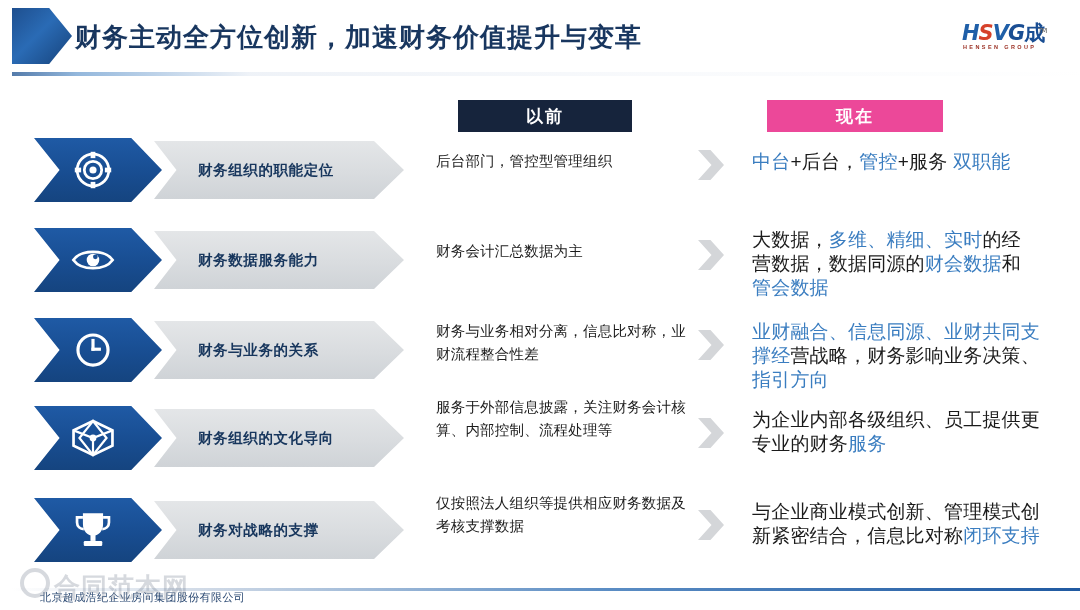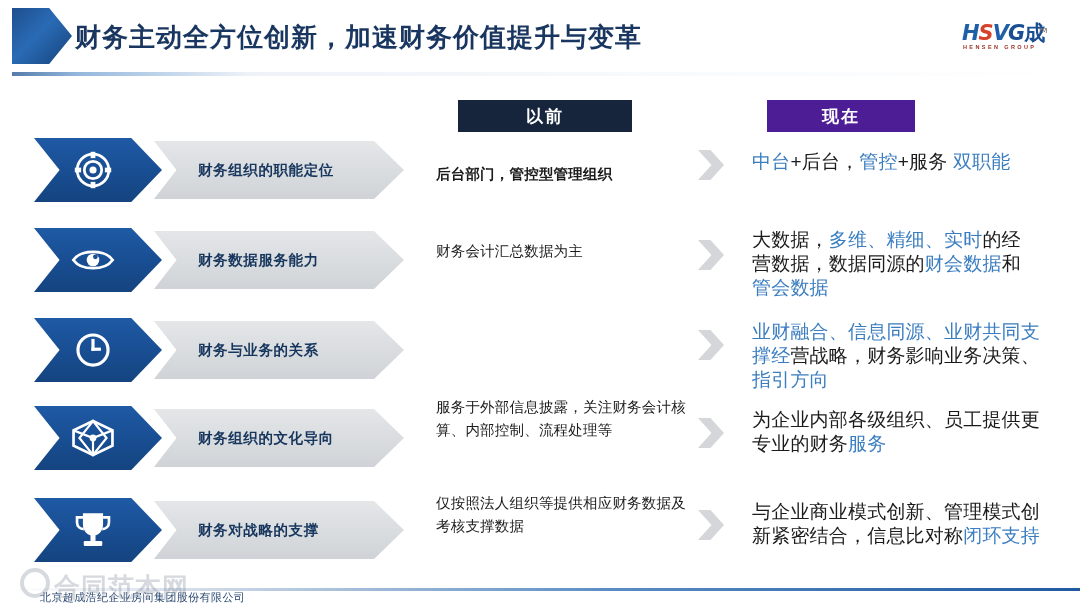--- a/index.html
+++ b/index.html
@@ -53,21 +53,21 @@
     font-weight:700;
   }
 
   
   .col-head{
     position:absolute; height:32px;
     display:flex; align-items:center; justify-content:center;
     color:#ffffff; font-size:17px; font-weight:700; letter-spacing:2px;
   }
   .col-head.before{ left:446px; top:100px; width:174px; background:#16243c; }
-  .col-head.now{ left:755px; top:100px; width:148px; background:#4c1d95;justify-content:center; }
+  .col-head.now{ left:755px; top:100px; width:176px; background:#ec4899;justify-content:center; }
 
   
   .row{ position:absolute; left:0; width:1080px; height:76px; }
   .row.r1{ top:132px; }
   .row.r2{ top:222px; }
   .row.r3{ top:312px; }
   .row.r4{ top:400px; }
   .row.r5{ top:492px; }
 
   
@@ -102,21 +102,21 @@
     clip-path:polygon(0% 0%, 48% 0%, 100% 50%, 48% 100%, 0% 100%, 52% 50%);
   }
   
   .right-text{
     position:absolute; left:740px; width:288px;
     font-size:19px; color:#1b1b1b; line-height:24px; letter-spacing:.2px;
   }
   .hl{ color:#3a7dc0; }
 
   
-  .r1 .mid-text{ top:31px;font-weight:bold; } .r1 .right-text{ top:18px; } .r1 .mid-arrow{ top:18px; }
+  .r1 .mid-text{ top:18px; } .r1 .right-text{ top:18px; } .r1 .mid-arrow{ top:18px; }
   .r2 .mid-text{ top:18px; } .r2 .right-text{ top:6px;  } .r2 .mid-arrow{ top:18px; }
   .r3 .mid-text{ top:8px;  } .r3 .right-text{ top:8px;  } .r3 .mid-arrow{ top:18px; }
   .r4 .mid-text{ top:-4px; } .r4 .right-text{ top:8px;  } .r4 .mid-arrow{ top:18px; }
   .r5 .mid-text{ top:0;  } .r5 .right-text{ top:8px;  } .r5 .mid-arrow{ top:18px; }
 
   
   .foot-rule{
     position:absolute; left:0; top:588px; width:1080px; height:3px;
     background:linear-gradient(90deg,#ffffff 0%,#cfd9e6 18%,#5b8dc4 55%,#1e58a0 100%);
   }
@@ -202,20 +202,21 @@
     <div class="chev-blue">
       <svg width="38" height="38" viewBox="0 0 48 48">
         <circle cx="24" cy="24" r="19" fill="none" stroke="#ffffff" stroke-width="4"></circle>
         <rect x="22" y="10" width="4" height="15" fill="#ffffff"></rect>
         <rect x="22" y="21" width="12" height="4" fill="#ffffff"></rect>
       </svg>
     </div>
     <div class="chev-gray">
       <span>财务与业务的关系</span>
     </div>
+    <div class="mid-text">财务与业务相对分离，信息比对称，业财流程整合性差</div>
     <div class="mid-arrow"></div>
     <div class="right-text"><span class="hl">业财融合、信息同源、业财共同支撑经</span><span>营战略，财务影响业务决策、</span><span class="hl">指引方向</span></div>
   </div>
 
   <div class="row r4">
     <div class="chev-blue">
       <svg width="44" height="40" viewBox="0 0 52 46">
         <path d="M26 3 L49 14 L49 32 L26 43 L3 32 L3 14 Z" fill="none" stroke="#ffffff" stroke-width="3.2"></path>
         <path d="M3 14 L26 23 L49 14 M26 23 L26 43" fill="none" stroke="#ffffff" stroke-width="2.6"></path>
         <path d="M26 3 L10 23 L26 43 L42 23 Z" fill="none" stroke="#ffffff" stroke-width="2.6"></path>

